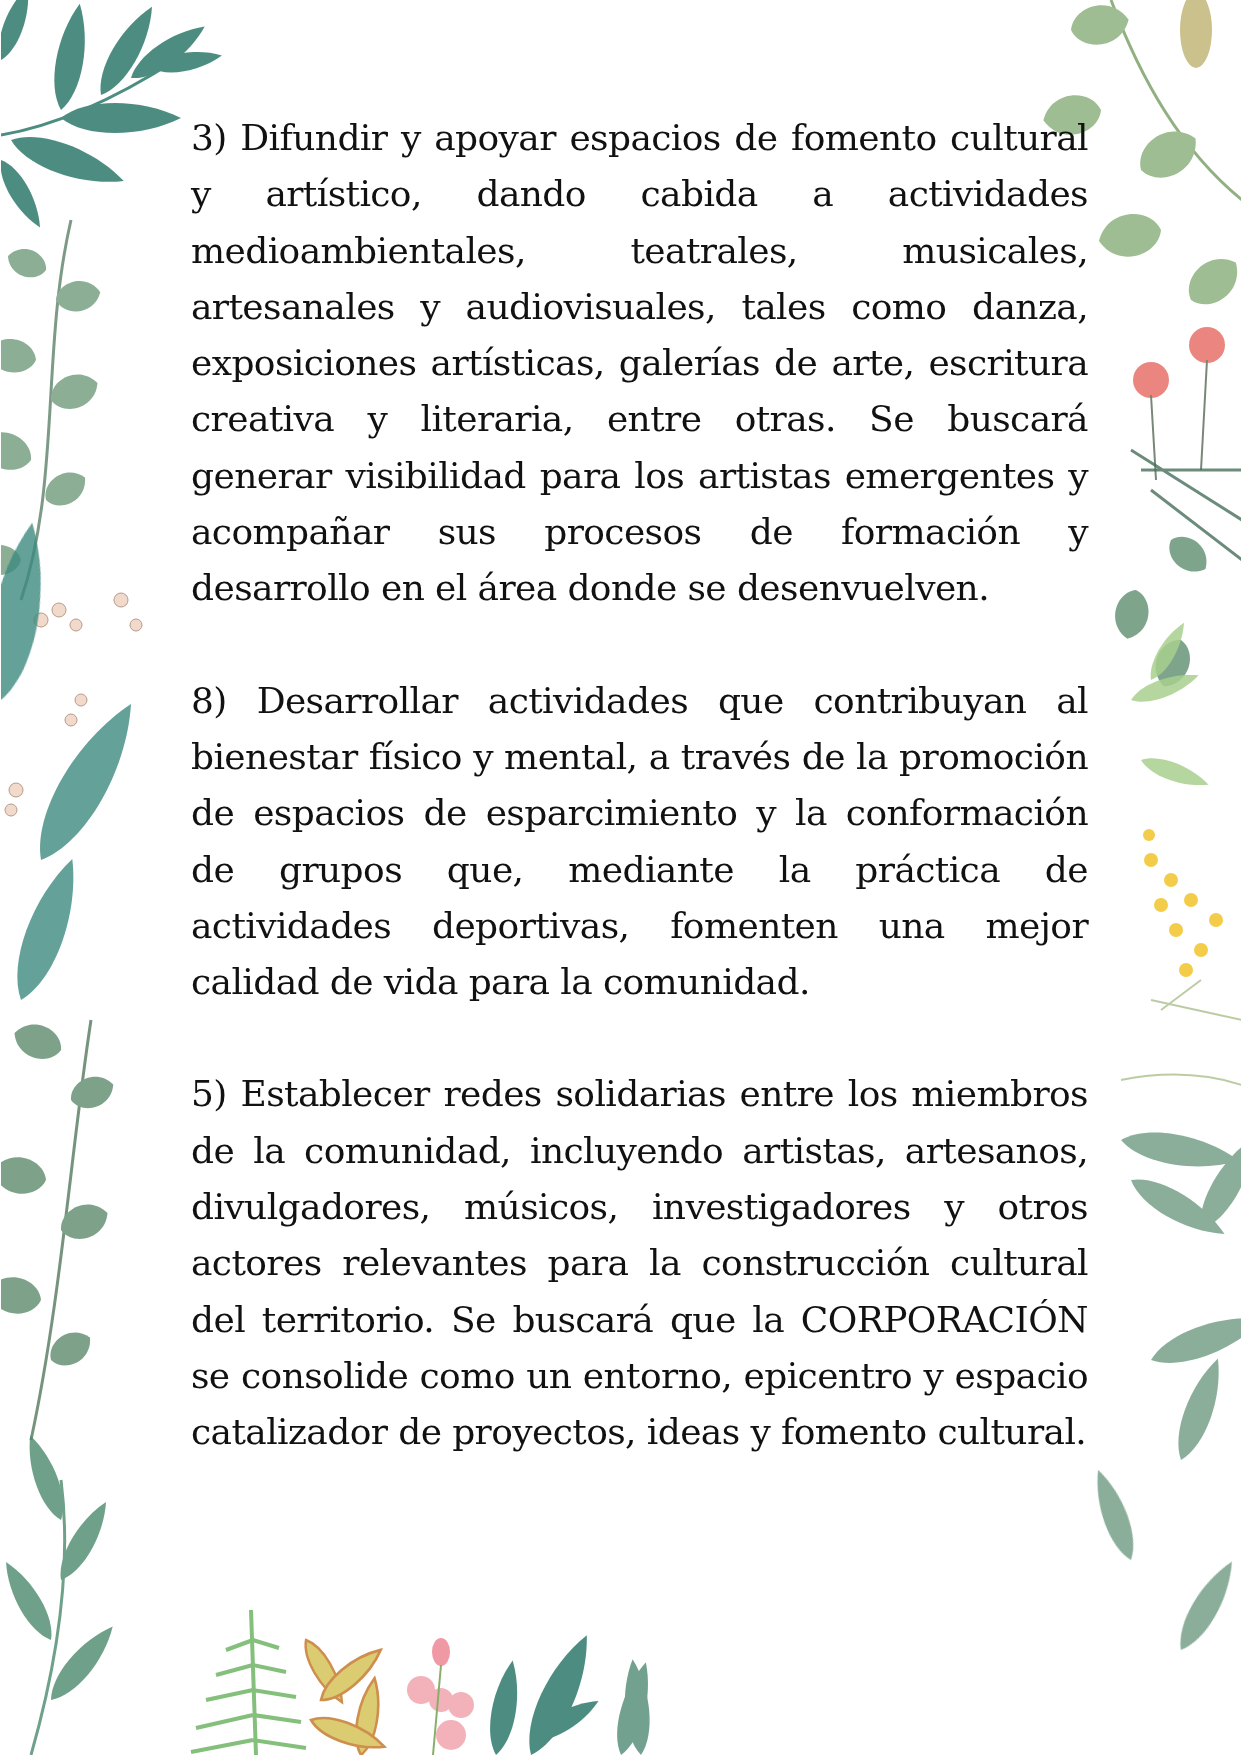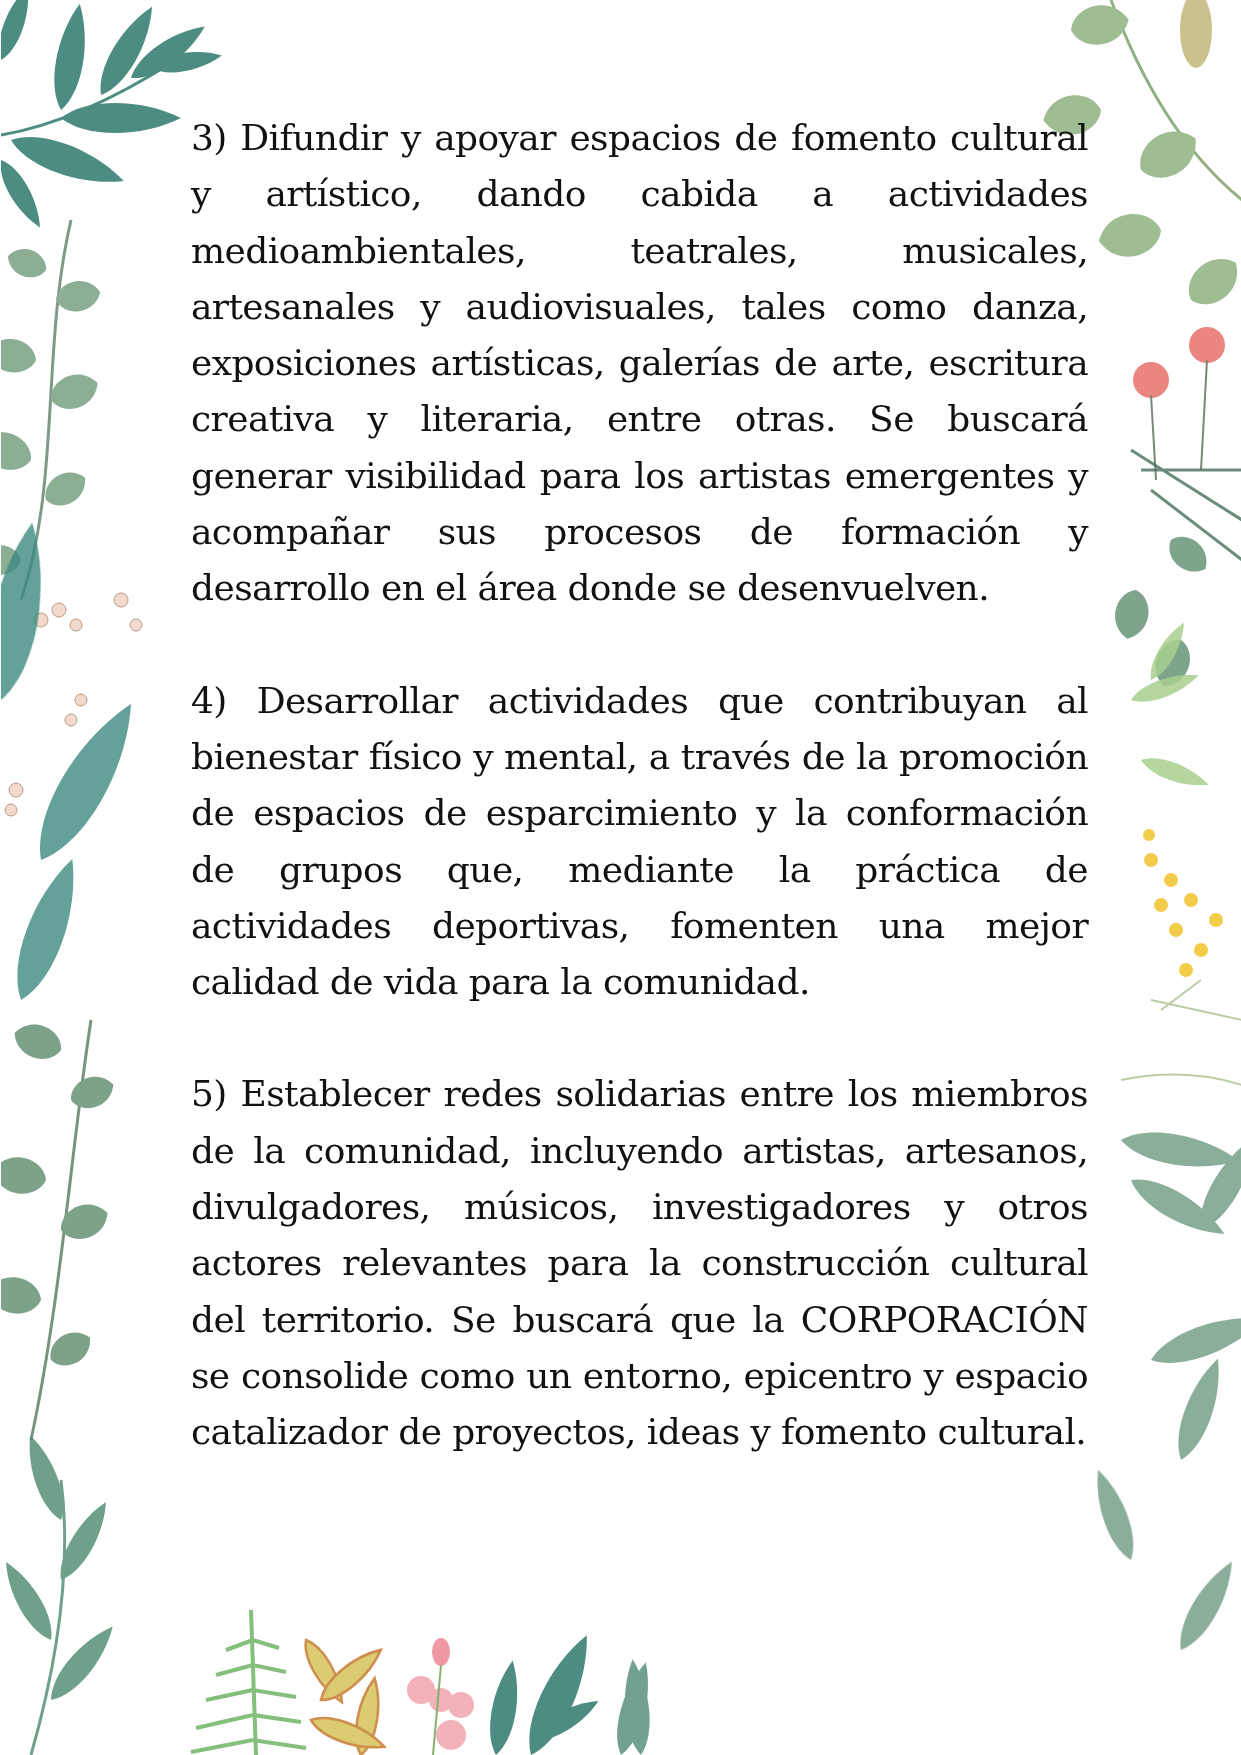--- a/index.html
+++ b/index.html
@@ -168,17 +168,17 @@
       <use href="#leaf" transform="translate(1200,1230) rotate(-60) scale(1.8)"></use>
       <use href="#leaf" transform="translate(1150,1360) rotate(-20) scale(2)"></use>
       <use href="#leaf" transform="translate(1180,1460) rotate(-70) scale(1.8)"></use>
       <use href="#leaf" transform="translate(1130,1560) rotate(-110) scale(1.6)"></use>
       <use href="#leaf" transform="translate(1180,1650) rotate(-60) scale(1.7)"></use>
     </g>
   </svg>
 
   <div class="content">
     <p class="para">3) Difundir y apoyar espacios de fomento cultural y artístico, dando cabida a actividades medioambientales, teatrales, musicales, artesanales y audiovisuales, tales como danza, exposiciones artísticas, galerías de arte, escritura creativa y literaria, entre otras. Se buscará generar visibilidad para los artistas emergentes y acompañar sus procesos de formación y desarrollo en el área donde se desenvuelven.</p>
-    <p class="para">4) Desarrollar actividades que contribuyan al bienestar físico y mental, a través de la promoción de espacios de esparcimiento y la conformación de grupos que, mediante la práctica de actividades deportivas, fomenten una mejor calidad de vida para la comunidad.</p>
+    <p class="para">8) Desarrollar actividades que contribuyan al bienestar físico y mental, a través de la promoción de espacios de esparcimiento y la conformación de grupos que, mediante la práctica de actividades deportivas, fomenten una mejor calidad de vida para la comunidad.</p>
     <p class="para">5) Establecer redes solidarias entre los miembros de la comunidad, incluyendo artistas, artesanos, divulgadores, músicos, investigadores y otros actores relevantes para la construcción cultural del territorio. Se buscará que la CORPORACIÓN se consolide como un entorno, epicentro y espacio catalizador de proyectos, ideas y fomento cultural.</p>
   </div>
 
 </div>
 
 </body></html>

